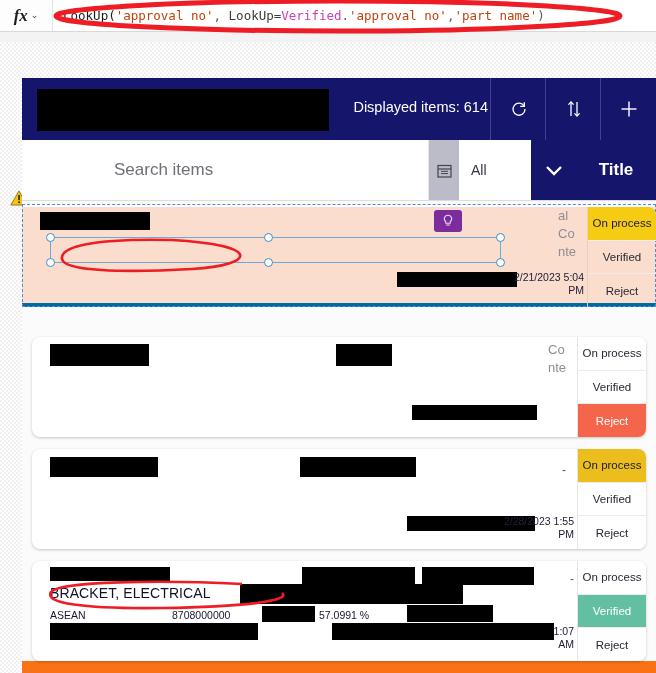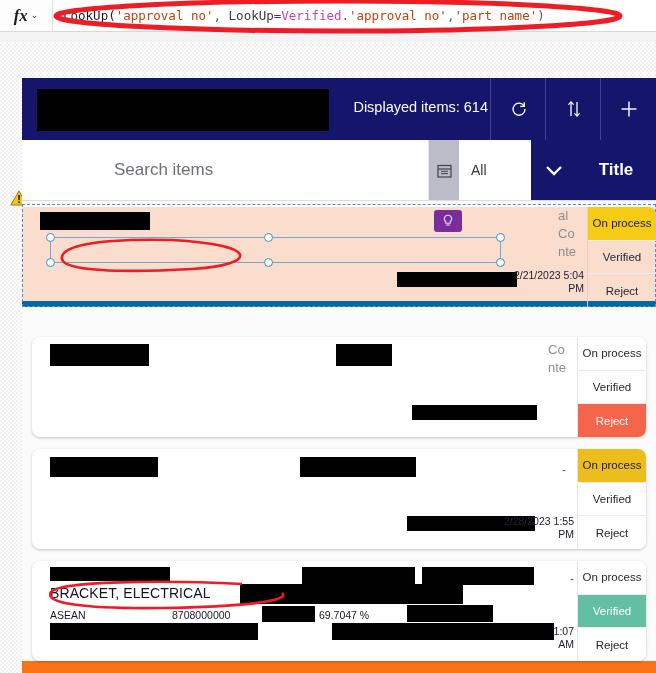--- a/index.html
+++ b/index.html
@@ -222,21 +222,21 @@
     height: 100px;
     margin-bottom: 12px;
     box-shadow: 0 1px 3px rgba(0,0,0,0.22);
     box-sizing: border-box;
     overflow: visible;
   }
   .card.selected {
     background: #fbddcd;
     border-radius: 0;
     box-shadow: none;
-    border-bottom: 6px solid #0369a1;
+    border-bottom: 4px solid #0369a1;
   }
   .sel-outline {
     position: absolute;
     left: -10px; top: -6px;
     width: 634px;
     height: 104px;
     border: 1px dashed #4a90d9;
     box-sizing: border-box;
     pointer-events: none;
   }
@@ -512,21 +512,21 @@
         <div class="redact" style="position:absolute;left:270px;top:6px;width:113px;height:18px;"></div>
         <div class="redact" style="position:absolute;left:390px;top:6px;width:112px;height:18px;"></div>
         <div class="dash" style="right:72px; top:11px;">-</div>
 
         <div class="bracket-txt">BRACKET, ELECTRICAL</div>
         <div class="redact" style="position:absolute;left:208px;top:23px;width:223px;height:20px;"></div>
 
         <div class="small-txt" style="position:absolute;left:18px;top:48px;">ASEAN</div>
         <div class="small-txt" style="position:absolute;left:140px;top:48px;">8708000000</div>
         <div class="redact" style="position:absolute;left:230px;top:45px;width:53px;height:16px;"></div>
-        <div class="small-txt" style="position:absolute;left:287px;top:48px;">69.7047 %</div>
+        <div class="small-txt" style="position:absolute;left:287px;top:48px;">57.0991 %</div>
         <div class="redact" style="position:absolute;left:375px;top:44px;width:86px;height:17px;"></div>
 
         <div class="card-date" style="bottom:10px; width:84px;">1/11/2023 11:07 AM</div>
 
         <div class="redact" style="position:absolute;left:18px;top:62px;width:208px;height:17px;"></div>
         <div class="redact" style="position:absolute;left:300px;top:62px;width:222px;height:17px;"></div>
 
         <div class="status-col">
           <div class="status-btn">On process</div>
           <div class="status-btn verified-active">Verified</div>

